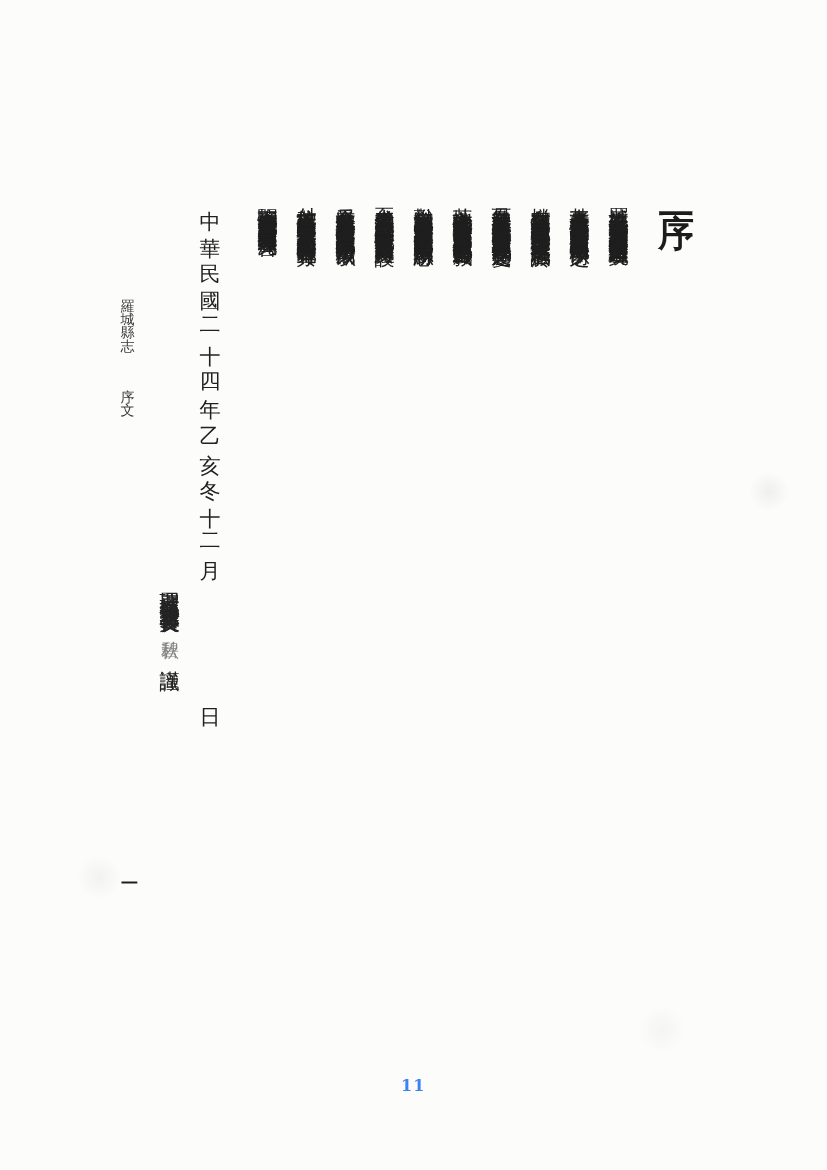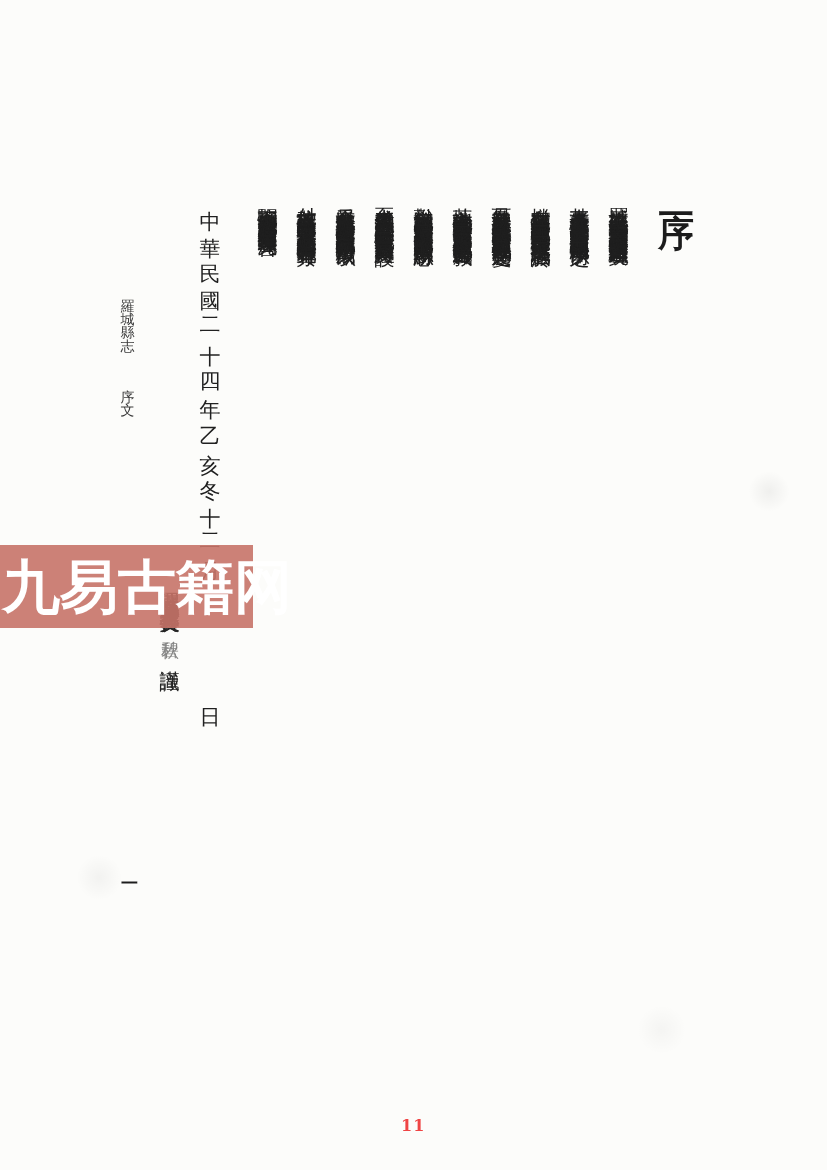--- a/index.html
+++ b/index.html
@@ -82,23 +82,22 @@
     font-size:17px;
     font-weight:bold;
     color:#1d1d1d;
   }
   .page-number{
     position:absolute;
     left:401px;top:1076px;
     font-size:16px;
     font-weight:bold;
     letter-spacing:1px;
-    color:#ef4444;
+    color:#3b82f6;
     font-family:"DejaVu Serif","Liberation Serif",serif;
-    margin-top:40px;
   }
   .watermark{
     position:absolute;
     left:0;top:545px;
     width:253px;height:83px;
     display:flex;
     align-items:center;
     justify-content:space-between;
     padding:0 2px;
     box-sizing:border-box;
@@ -147,17 +146,14 @@
 
   <div class="margin-caption v">
     <span class="m1">羅城縣志</span>
     <span class="m2">序文</span>
   </div>
 
   <div class="folio v">一</div>
 
   <div class="page-number">11</div>
 
-  <div class="watermark" style="background: rgba(198, 115, 104, 0.9);">
-    <span class="wm-text" style="color: rgb(255, 255, 255);">九易古籍网</span>
-  </div>
 
 </div>
 
 </body></html>

